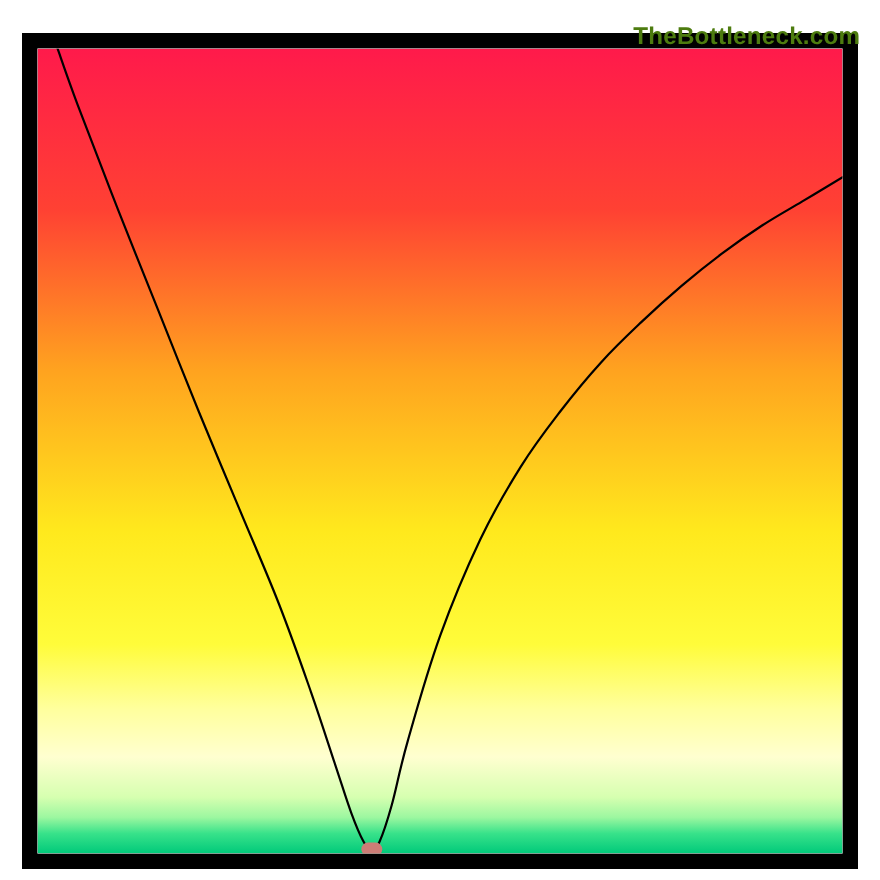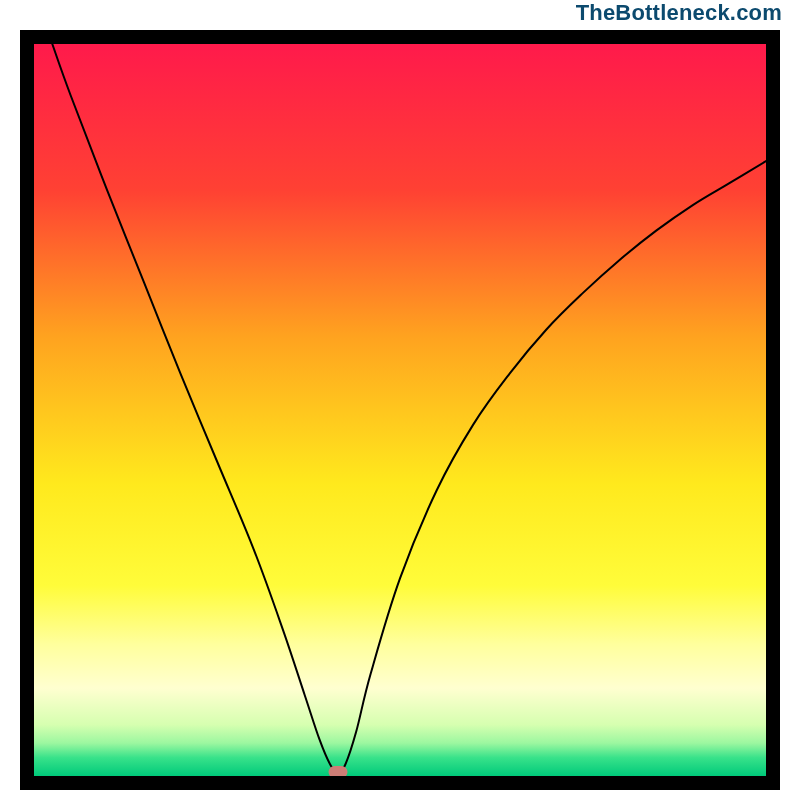--- a/index.html
+++ b/index.html
@@ -11,25 +11,25 @@
     background: #ffffff;
     font-family: Arial, Helvetica, sans-serif;
   }
   .container {
     position: relative;
     width: 800px;
     height: 800px;
   }
   .watermark {
     position: absolute;
-    top: 0;
+    top: 20px;
     right: 18px;
     font-size: 22px;
     font-weight: 600;
-    color: #0c4a6e;
+    color: #4d7c0f;
     letter-spacing: 0.2px;
     z-index: 3;
   }
   .frame {
     position: absolute;
     left: 20px;
     top: 30px;
     width: 760px;
     height: 760px;
     box-sizing: border-box;

